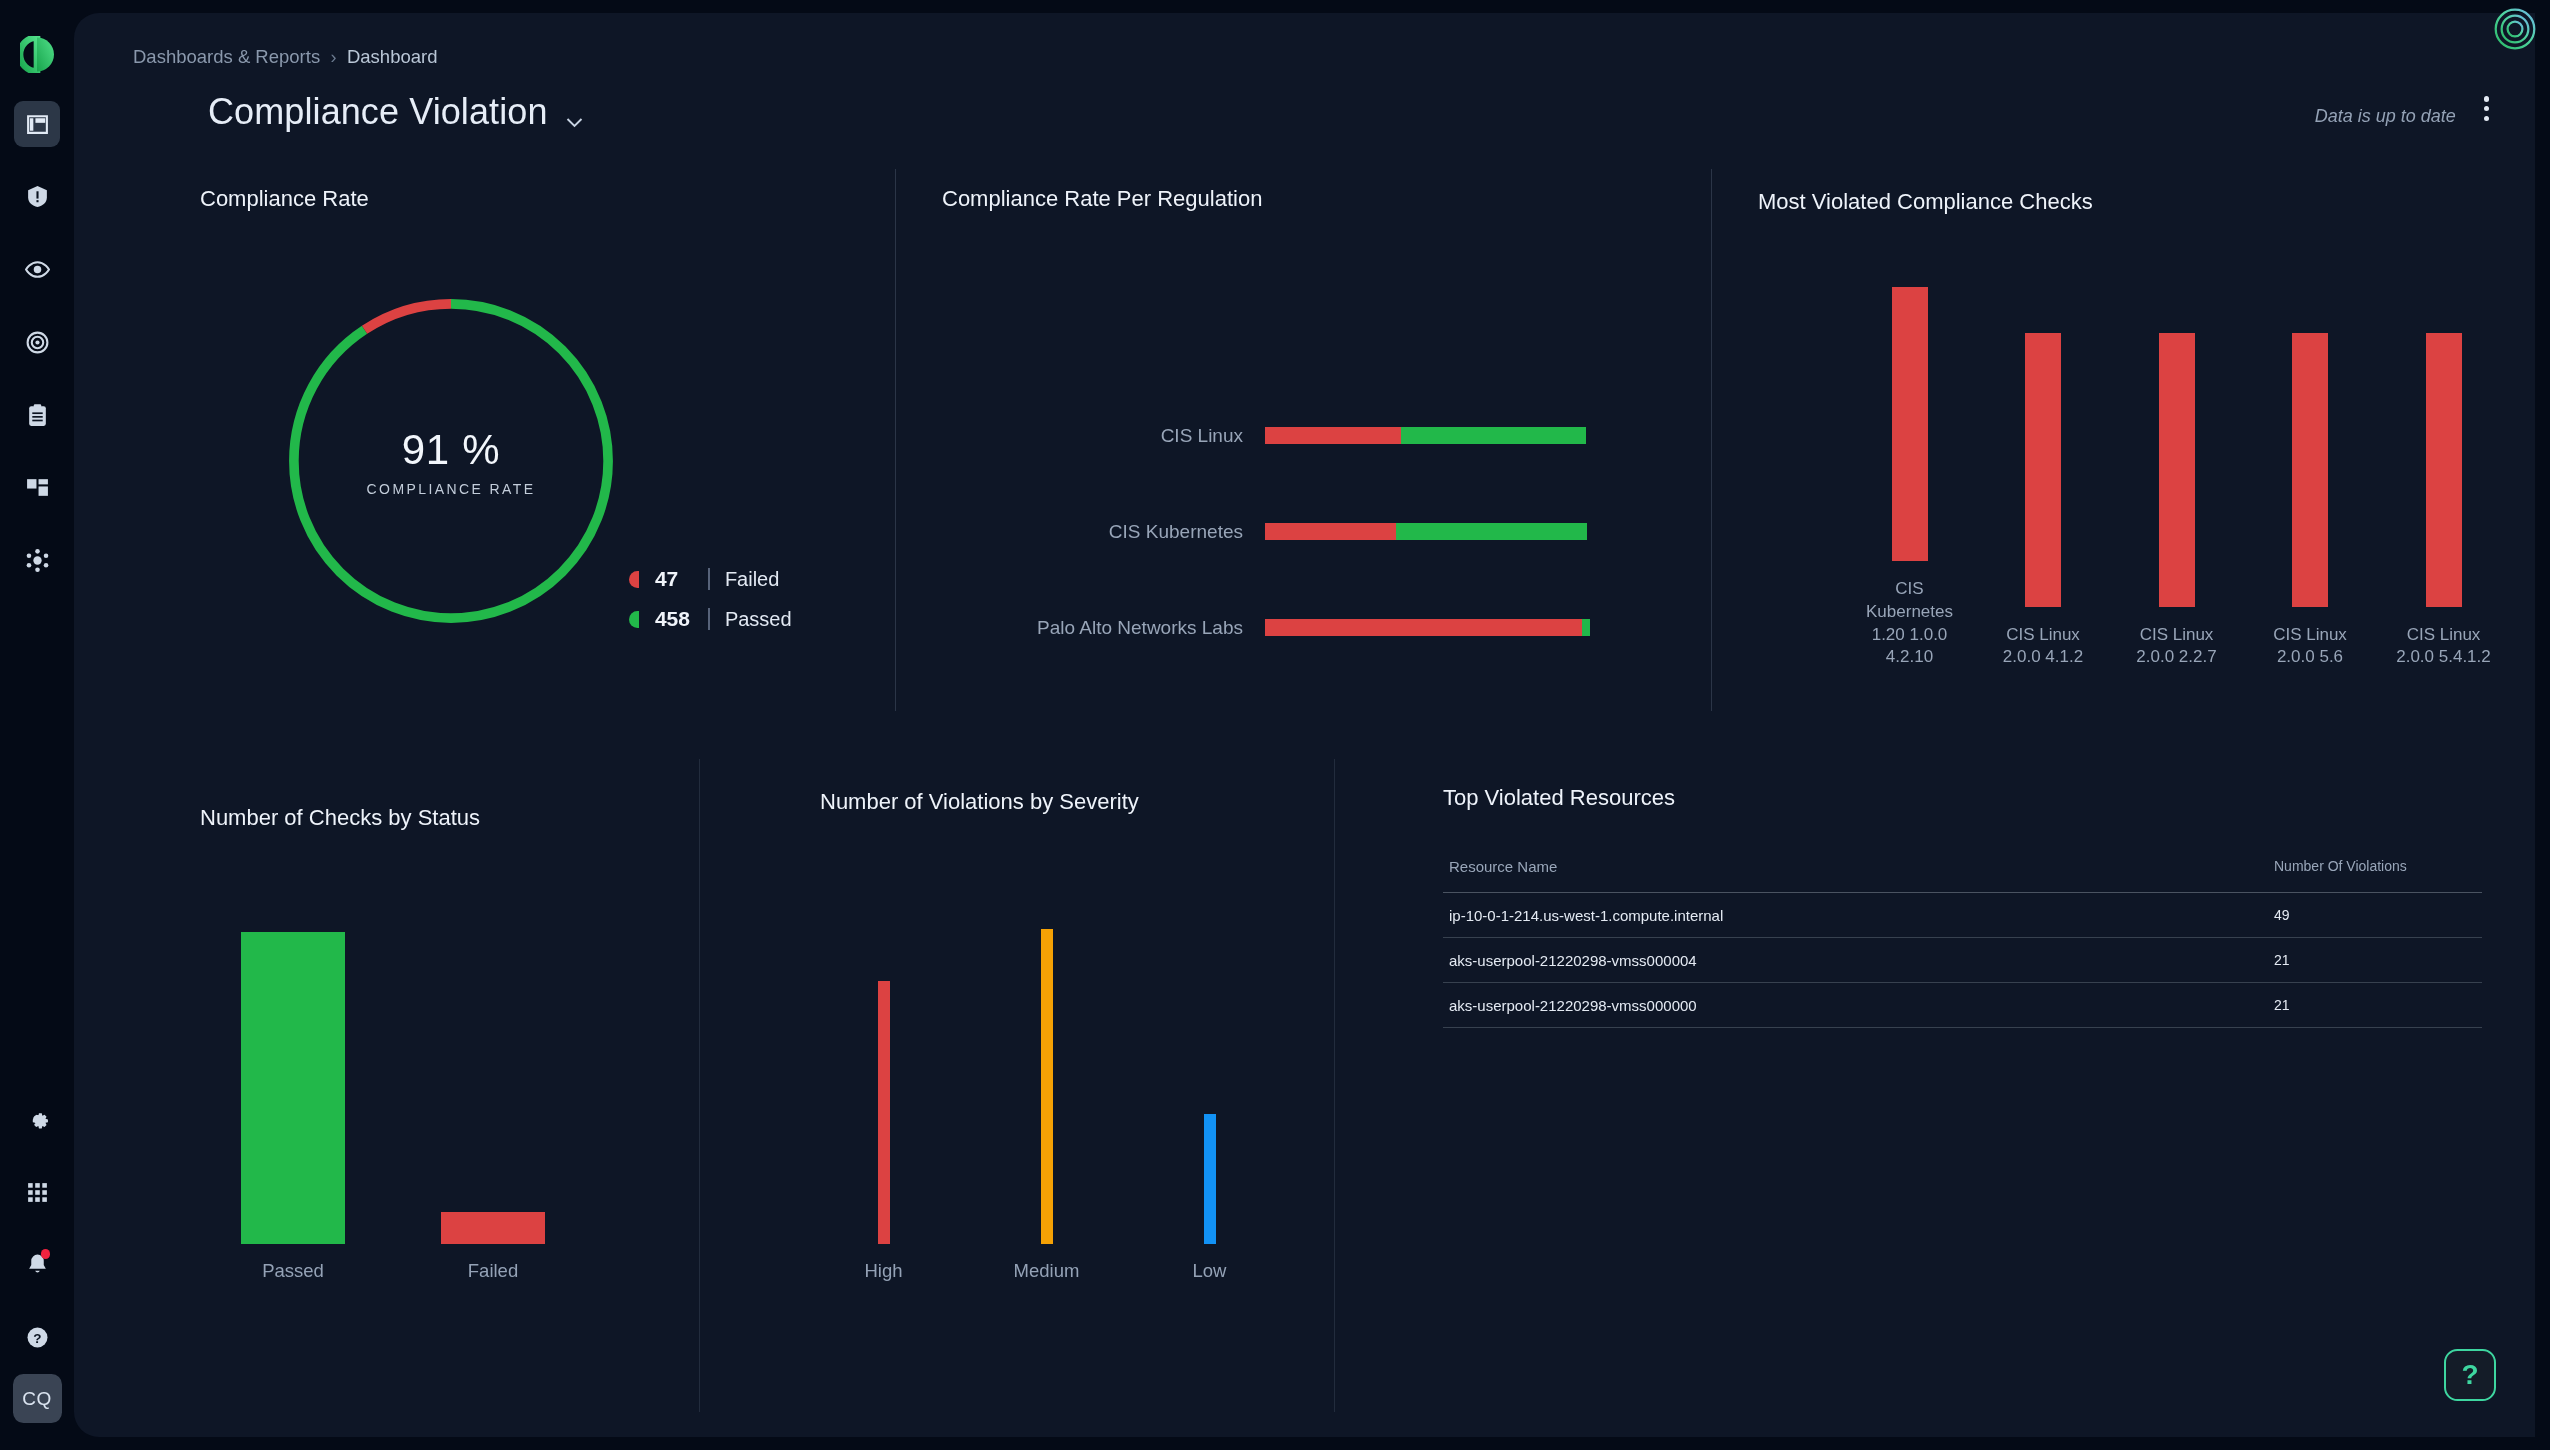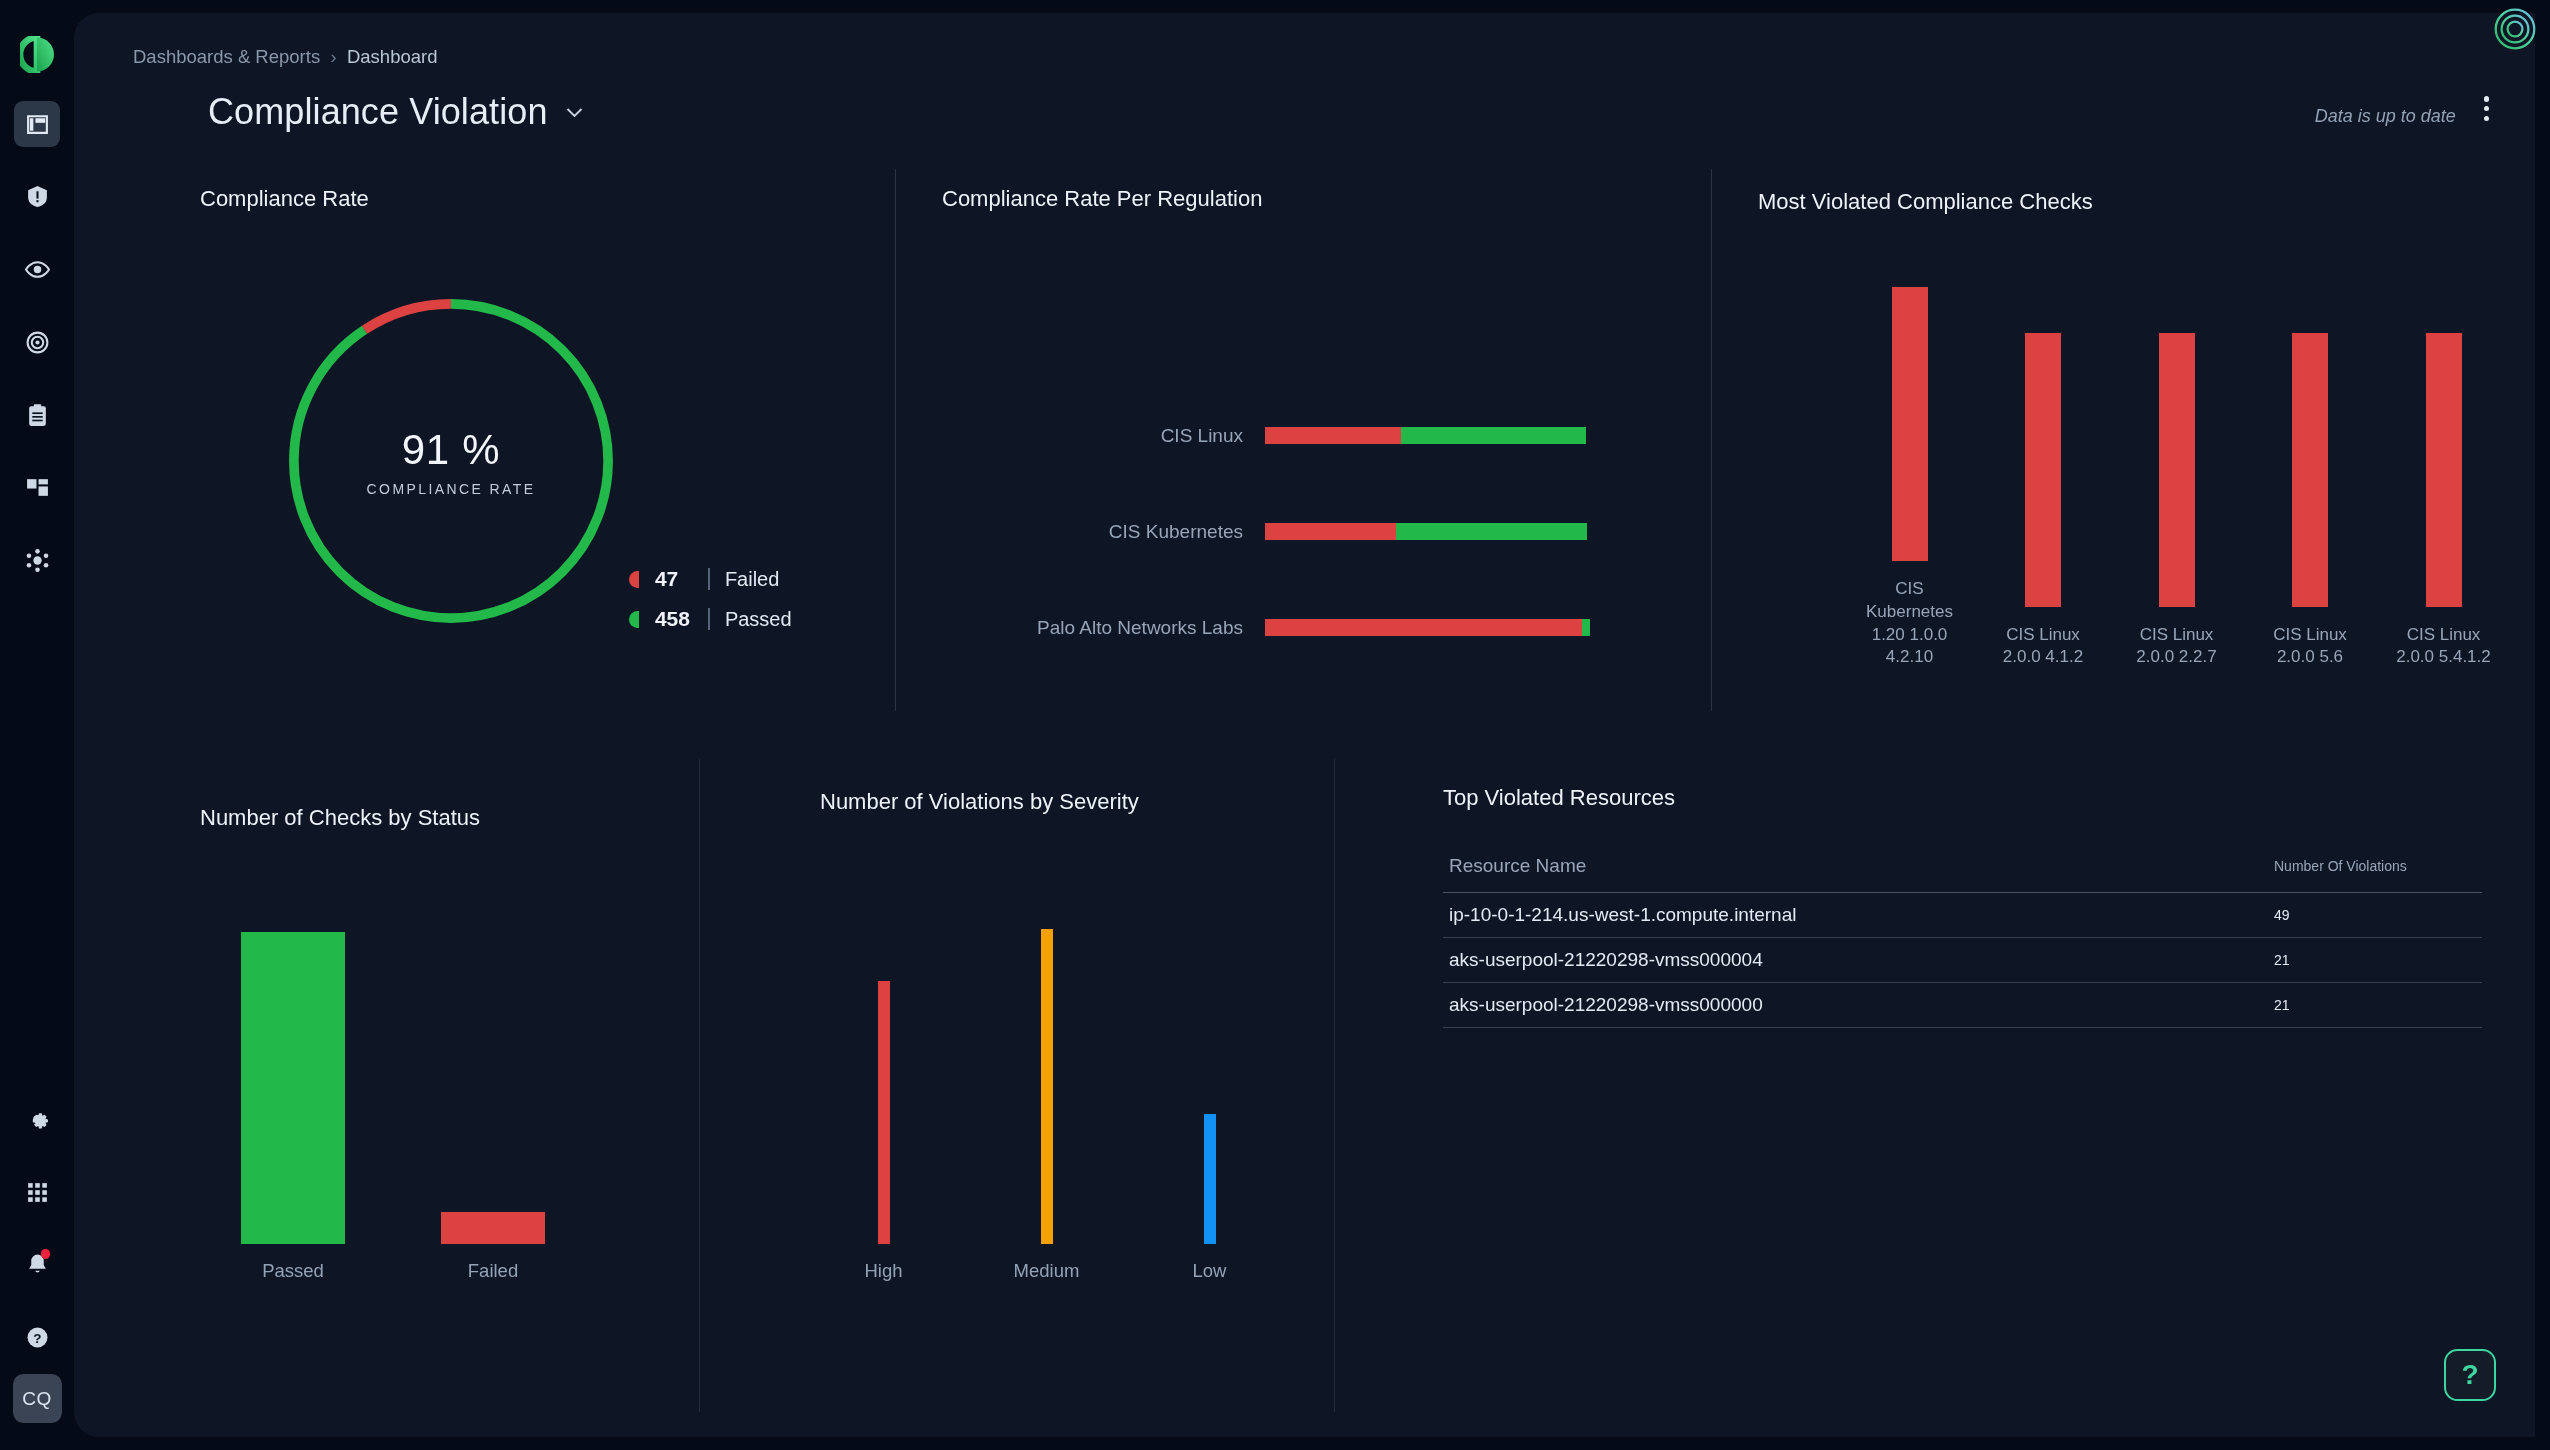--- a/index.html
+++ b/index.html
@@ -60,21 +60,21 @@
 
   .breadcrumb {
     position: absolute; left: 59px; top: 33px;
     font-size: 18.5px; color: #8a98ac; display: flex; align-items: center; gap: 10.4px;
   }
   .breadcrumb .crumb-sep { color: #6c7b90; font-size: 18px; }
   .breadcrumb .crumb-last { color: #b9c6d6; }
 
   .page-title-row {
     position: absolute; left: 134px; top: 78px;
-    display: flex; align-items: center; gap: 16.3px;
+    display: flex; align-items: flex-end; gap: 16.3px;
   }
   .page-title { font-size: 36px; color: #e6edf7; font-weight: 400; letter-spacing: 0.1px; }
   .chev-down { width: 21px; height: 21px; }
 
   .status-row {
     position: absolute; right: 40px; top: 77px;
     display: flex; align-items: flex-end; gap: 22px;
   }
   .status-text { font-size: 18px; color: #94a2b6; font-style: italic; }
   .kebab { display: flex; flex-direction: column; gap: 4.5px; padding: 6px; }
@@ -155,21 +155,21 @@
   .sev-label { margin-top: 16.3px; font-size: 18.5px; color: #94a2b6; white-space: nowrap; }
 
   
   .tbl { position: absolute; left: 1369px; top: 827px; width: 1039px; }
   .tbl-head, .tbl-row {
     display: flex; align-items: center;
     border-bottom: 0.7px solid #37414f;
   }
   .tbl-head { height: 53px; border-bottom: 0.7px solid #4a5361; }
   .tbl-row { height: 45px; }
-  .tbl-c1 { flex: 1; font-size: 19px; padding-left: 6px; }
+  .tbl-c1 { flex: 1; font-size: 15px; padding-left: 6px; }
   .tbl-c2 { width: 208px; font-size: 14px; }
   .tbl-head .tbl-c1, .tbl-head .tbl-c2 { color: #99a6b9; }
   .tbl-row .tbl-c1, .tbl-row .tbl-c2 { color: #e4eaf3; }
 
   
   .help-fab {
     position: absolute; right: 39px; bottom: 36px;
     width: 52px; height: 52px; border-radius: 13.4px;
     border: 2.2px solid #3ed6a0; background: #141c28;
     display: flex; align-items: center; justify-content: center;

